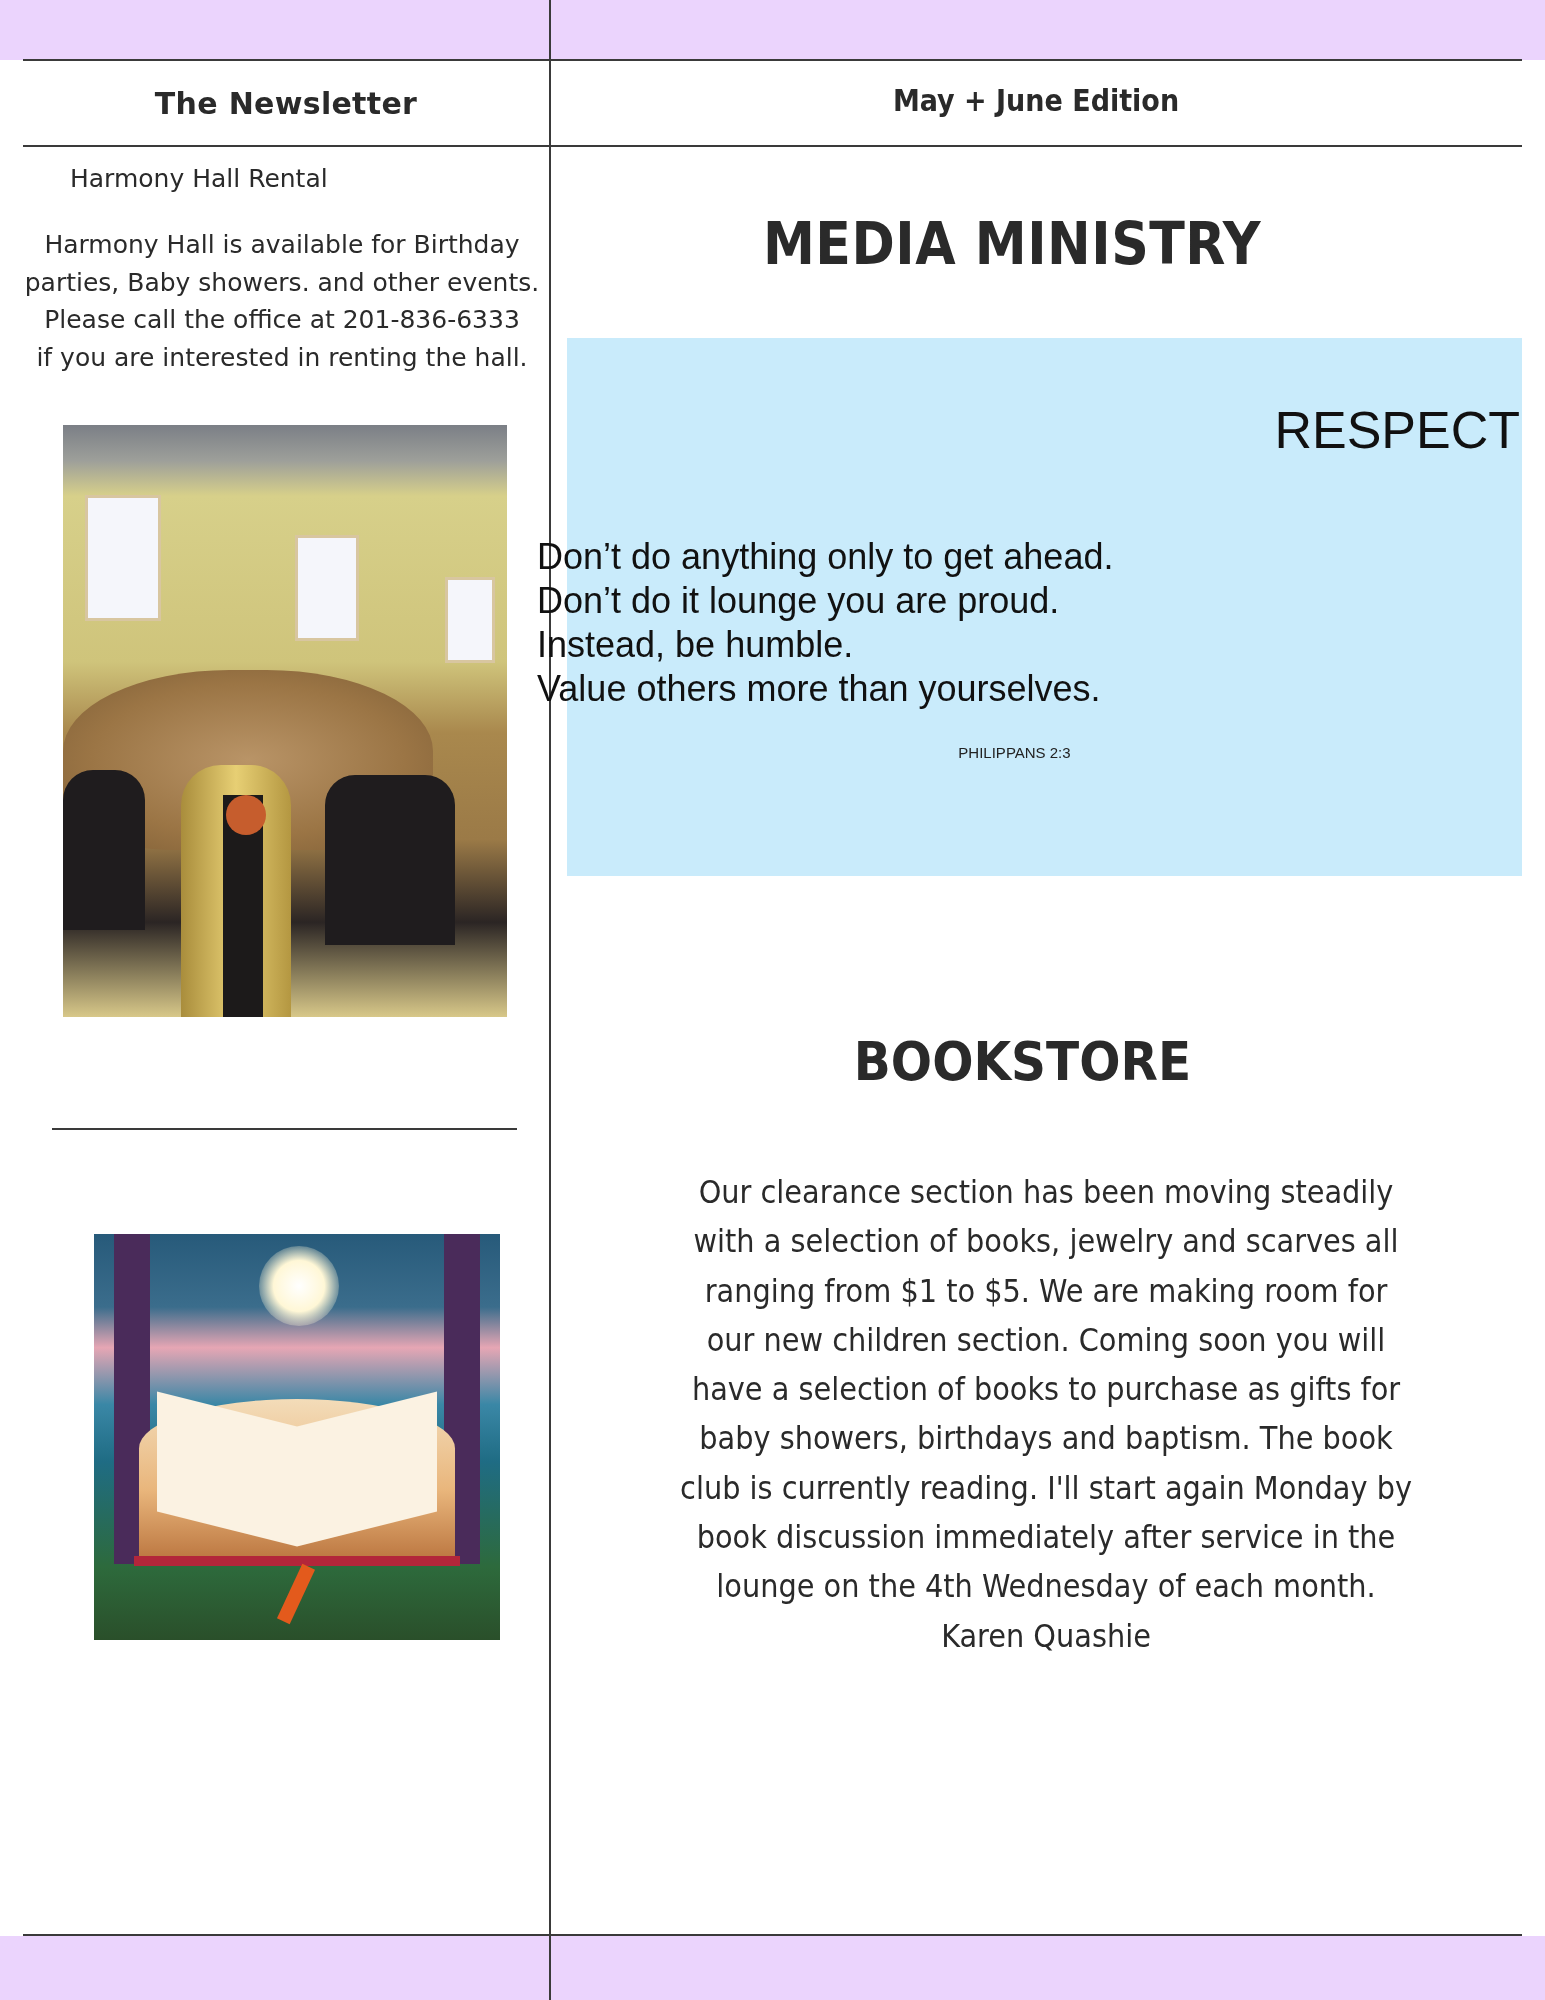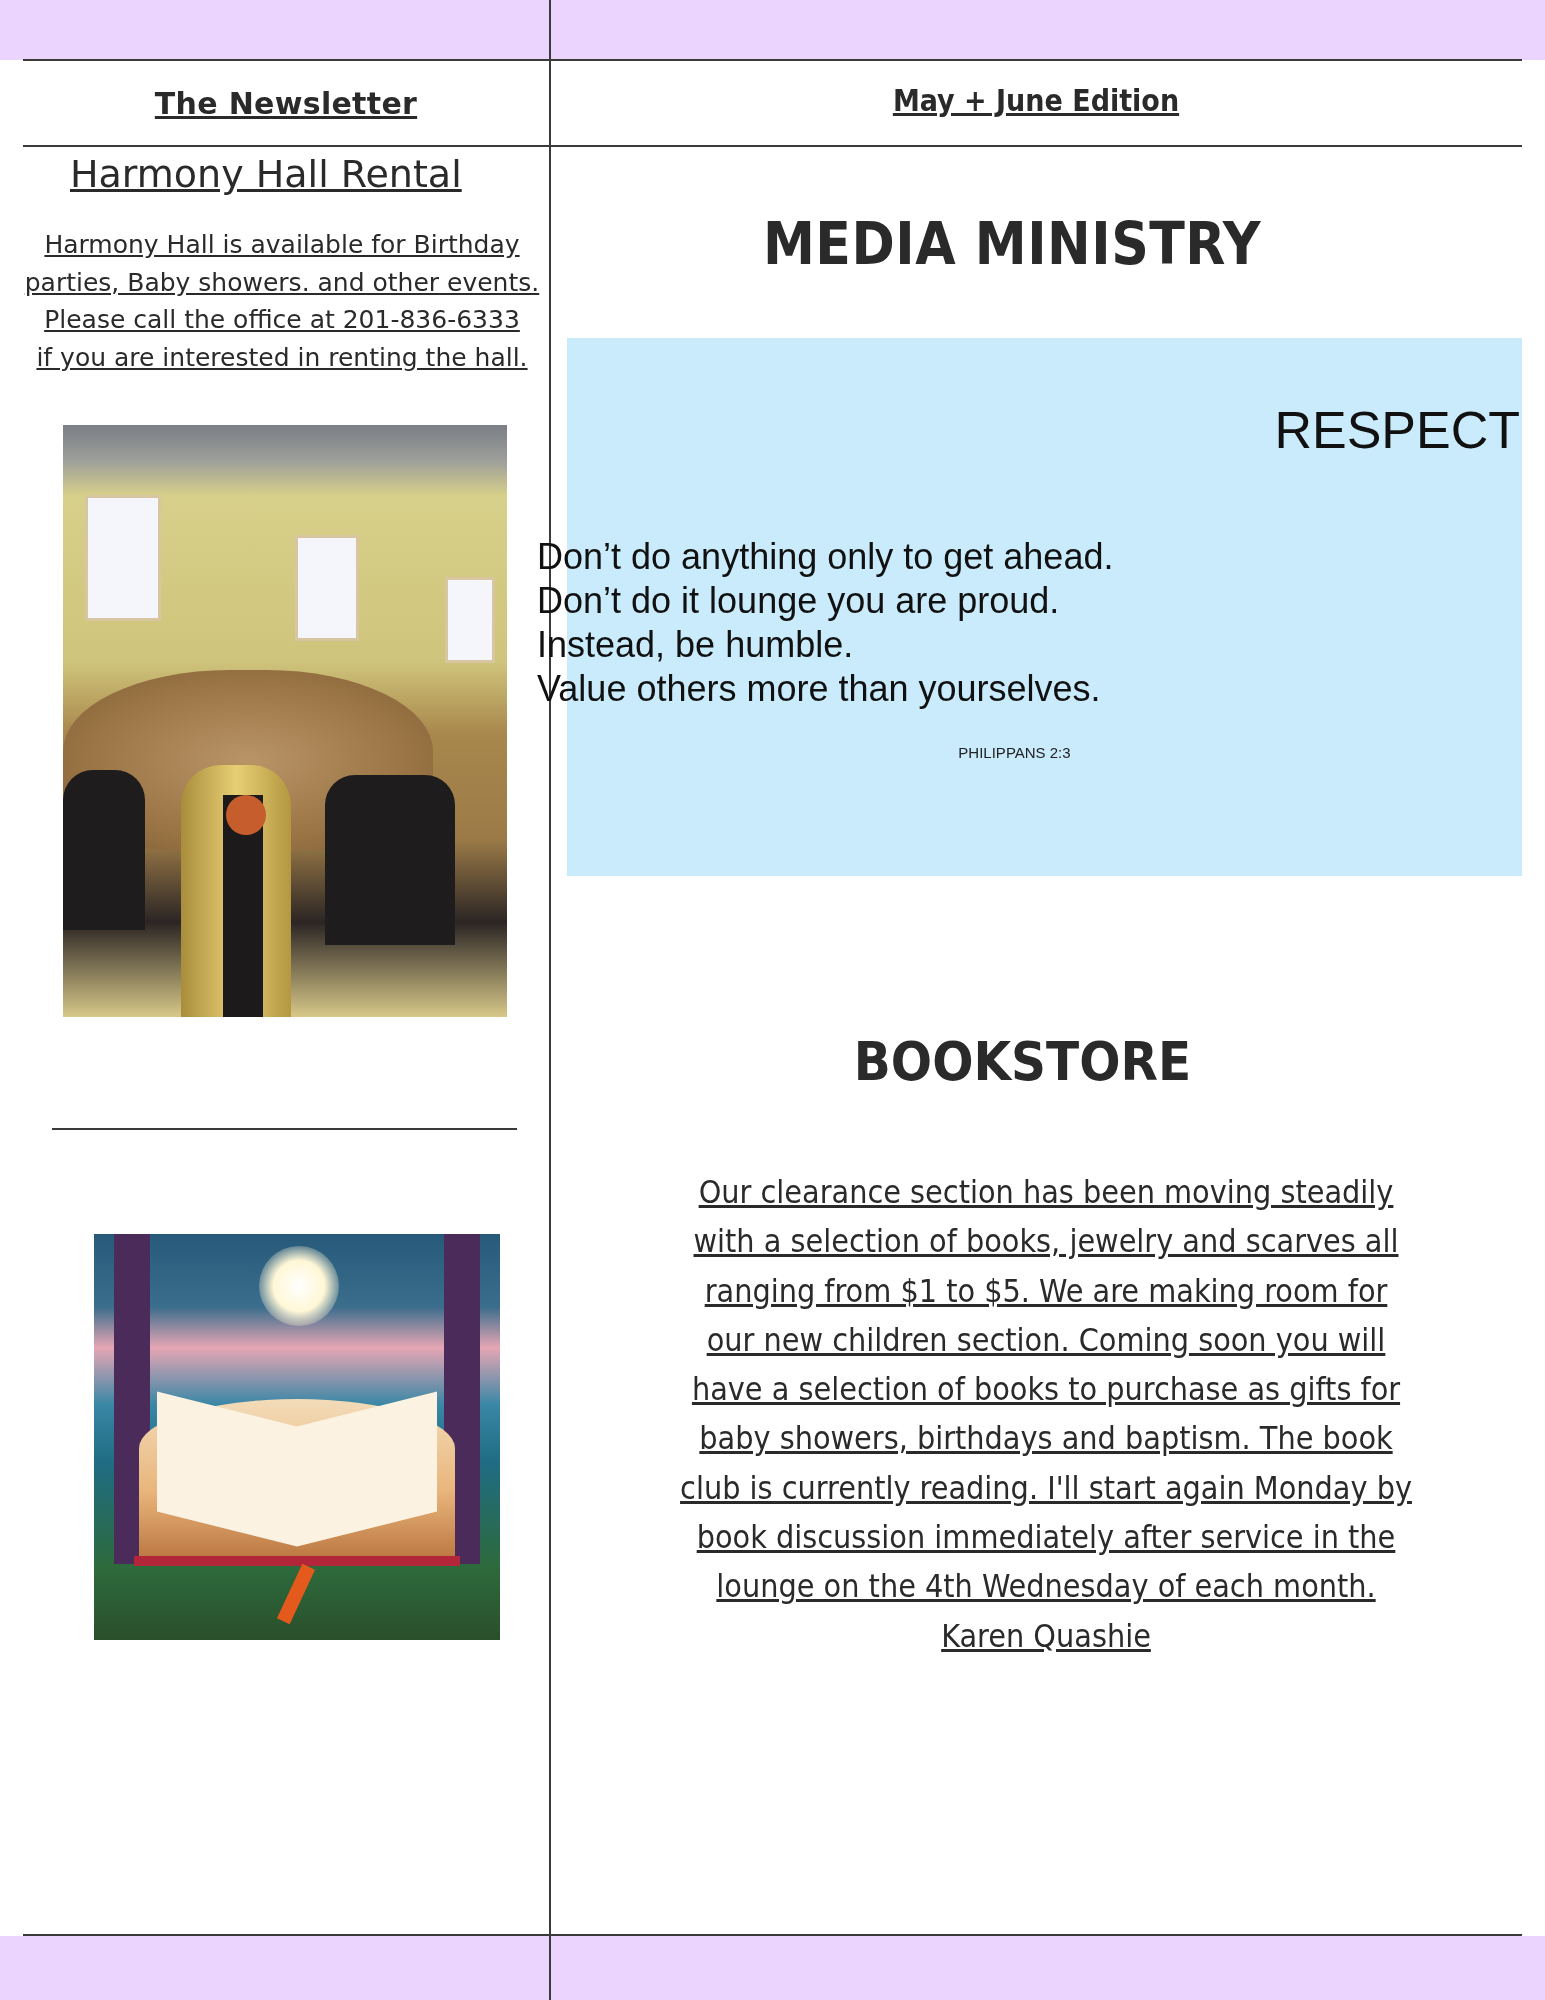--- a/index.html
+++ b/index.html
@@ -29,38 +29,38 @@
       background: #3a3a3a;
     }
     .vrule {
       position: absolute;
       left: 549px;
       top: 0;
       width: 2px;
       height: 2000px;
       background: #3a3a3a;
     }
-    .abs { position: absolute; text-decoration: underline; }
+    .abs { position: absolute; }
 
     .hdr-left {
       left: 23px; top: 60px; width: 526px; height: 86px;
       display: flex; align-items: center; justify-content: center;
       font-family: "DejaVu Sans", sans-serif;
       font-weight: bold; font-size: 30px; letter-spacing: 0.3px;
     }
     .hdr-right {
       left: 551px; top: 60px; width: 970px; height: 80px;
       display: flex; align-items: center; justify-content: center;
       font-family: "DejaVu Sans Condensed", "DejaVu Sans", sans-serif;
       font-weight: bold; font-size: 30px;
     }
 
     .rental-title {
-      left: 70px; top: 152px;
-      font-size: 38px; font-weight: normal; text-align: center;
+      left: 70px; top: 164px;
+      font-size: 25px; font-weight: normal; text-align: center;
     }
     .rental-body {
       left: 14px; top: 226px; width: 536px;
       text-align: center;
       font-size: 25px; line-height: 37.5px;
     }
 
     .photo {
       overflow: hidden;
     }

